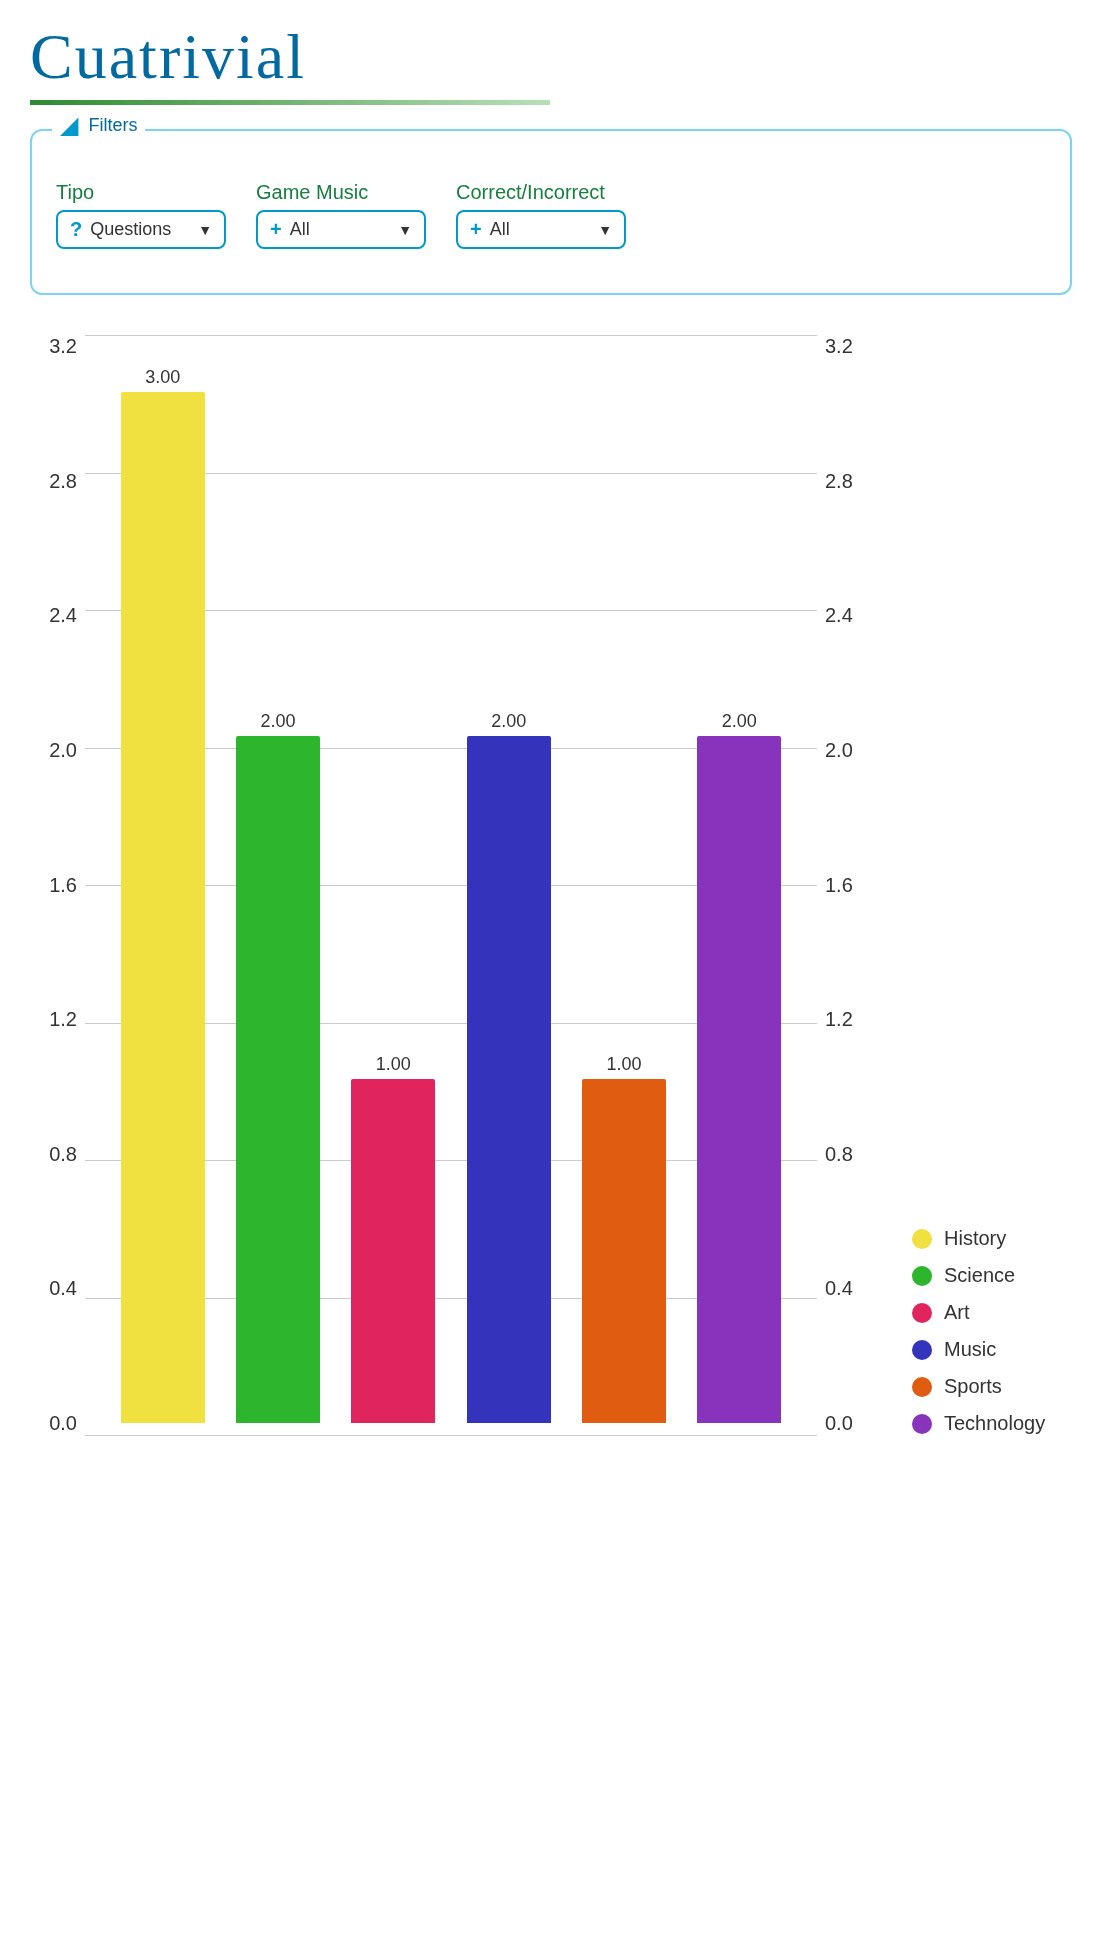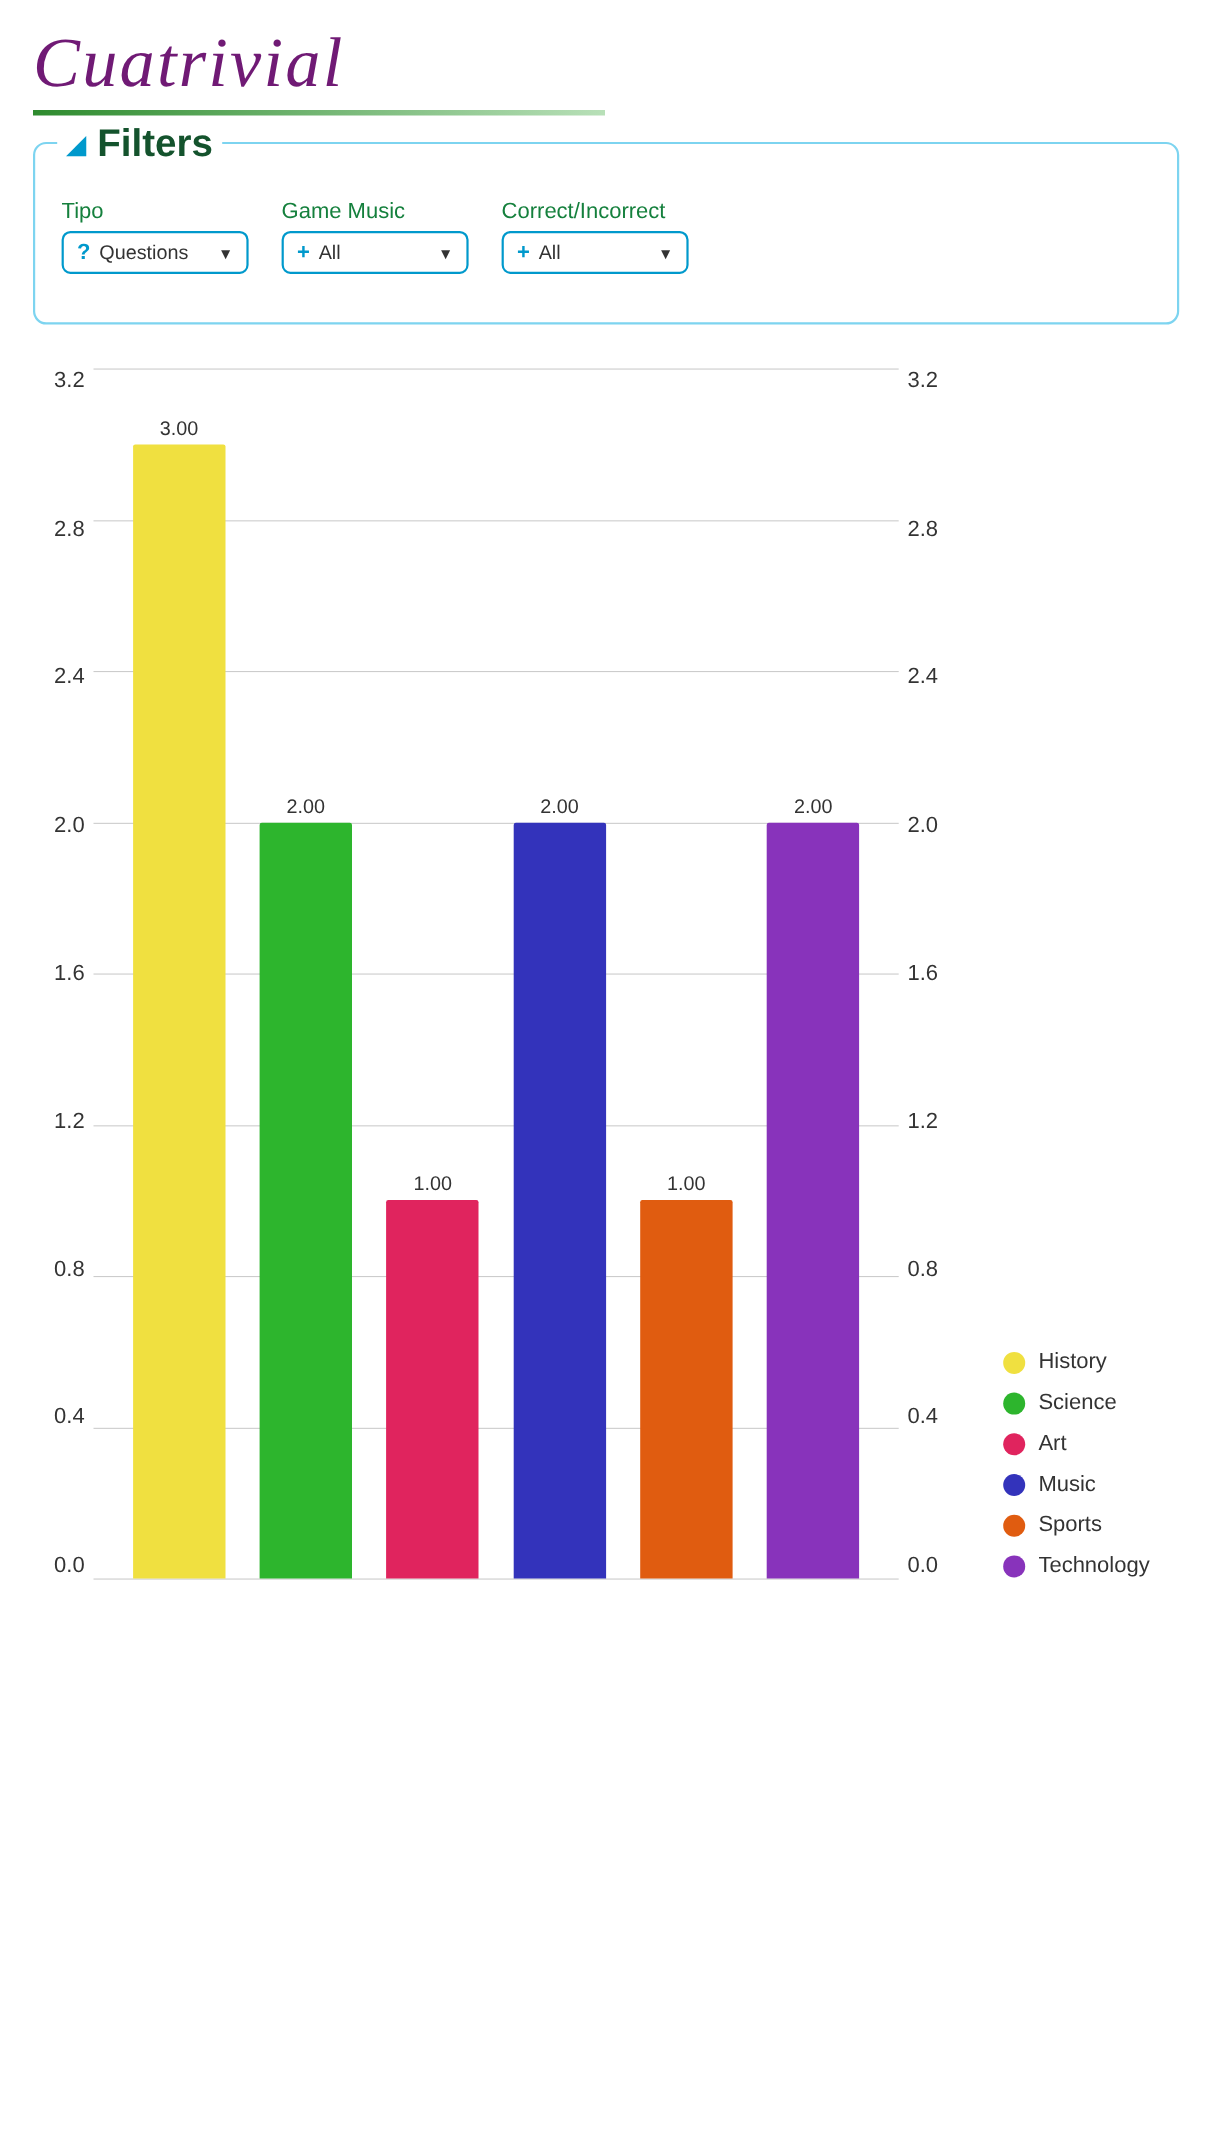--- a/index.html
+++ b/index.html
@@ -7,23 +7,22 @@
       font-family: 'Arial', sans-serif;
       background: #ffffff;
       width: 1102px;
       min-height: 1959px;
       padding: 20px 30px;
     }
 
     
     .header-logo {
       font-family: 'Palatino Linotype', 'Book Antiqua', Palatino, serif;
-      font-style: italic;
       font-size: 64px;
-      color: #701a75;
+      color: #0369a1;
       letter-spacing: 2px;
       margin-bottom: 6px;
     }
     .header-line {
       height: 5px;
       background: linear-gradient(to right, #2e8b2e, #b8e0b8);
       width: 520px;
       margin-bottom: 24px;
     }
 
@@ -45,23 +44,23 @@
       top: -20px;
       left: 20px;
       background: #fff;
       padding: 0 8px;
     }
     .filter-icon {
       color: #0099cc;
       font-size: 24px;
     }
     .filters-title {
-      font-size: 35px;
-      font-weight: bold;
-      color: #14532d;
+      font-size: 18px;
+      font-weight: normal;
+      color: #0369a1;
     }
     .filters-row {
       display: flex;
       align-items: flex-end;
       gap: 30px;
       margin-top: 16px;
       margin-bottom: 20px;
     }
     .filter-group {
       display: flex;
@@ -201,21 +200,21 @@
       height: 1px;
       background: #ccc;
     }
     .bars-area {
       flex: 1;
       display: flex;
       align-items: flex-end;
       height: 100%;
       gap: 10px;
       position: relative;
-      padding: 0 20px;
+      padding: 12px 20px;
     }
     .bar-group {
       flex: 1;
       display: flex;
       flex-direction: column;
       align-items: center;
       justify-content: flex-end;
       height: 100%;
       position: relative;
     }

